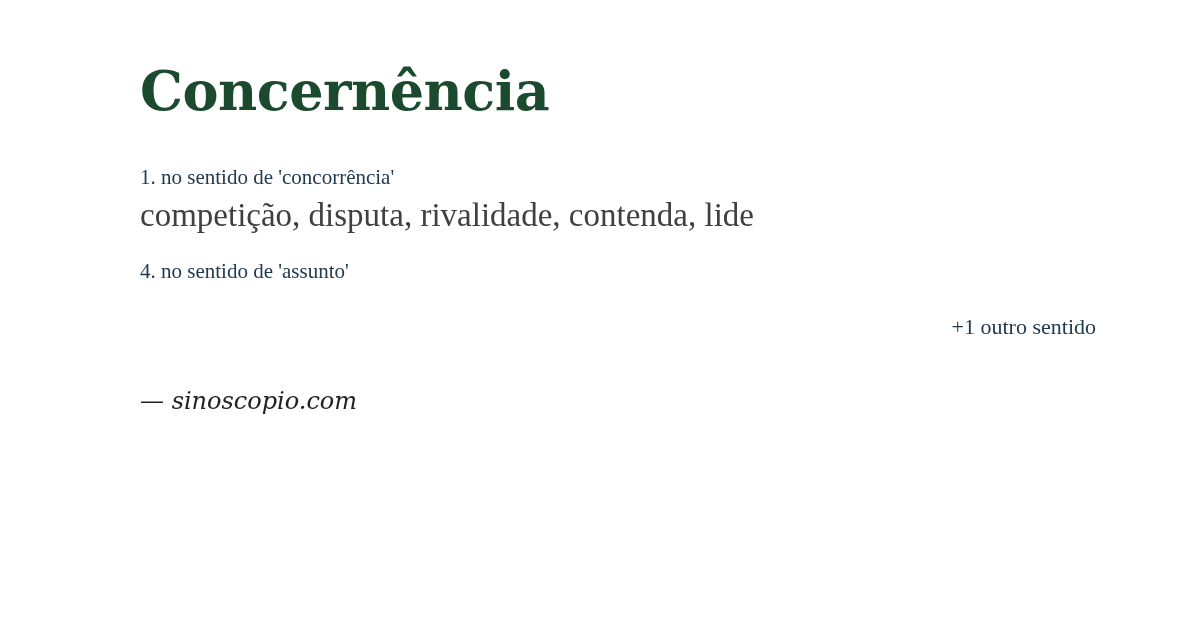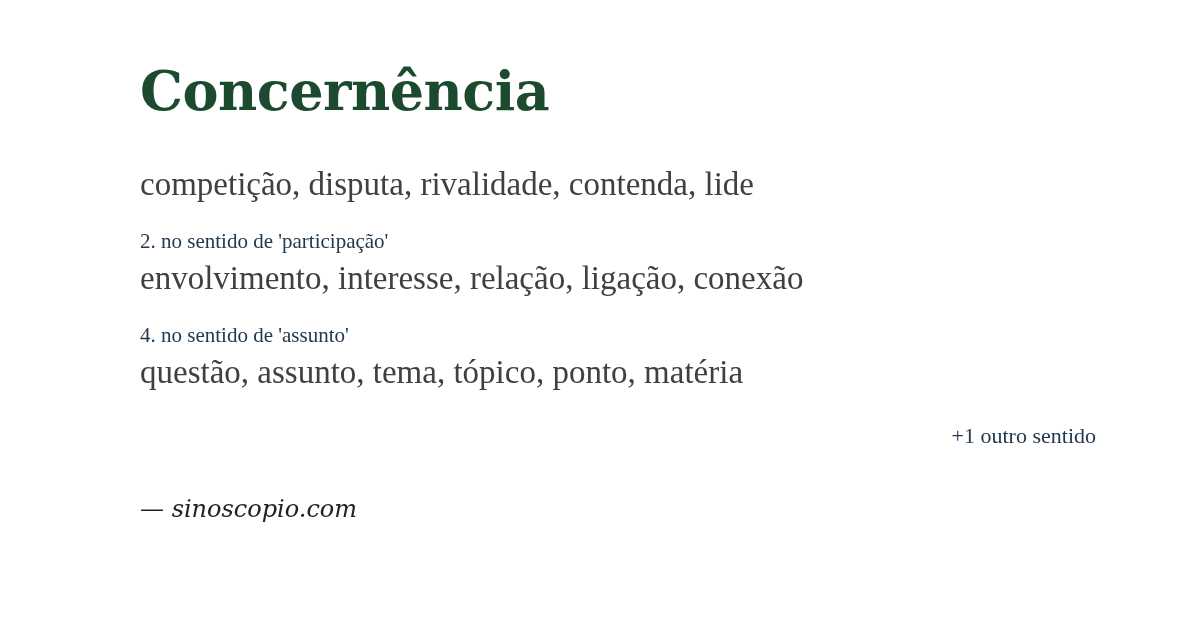--- a/index.html
+++ b/index.html
@@ -73,31 +73,27 @@
 <body>
 
 <div class="card">
 
   <h1 class="word-title">Concernência</h1>
 
 
   <div class="senses">
 
     <div class="sense">
+      <div class="sense-label">1. no sentido de 'concorrência'</div>
       <div class="sense-synonyms">competição, disputa, rivalidade, contenda, lide</div>
     </div>
 
-    <div class="sense">
-      <div class="sense-label">2. no sentido de 'participação'</div>
-      <div class="sense-synonyms">envolvimento, interesse, relação, ligação, conexão</div>
-    </div>
 
     <div class="sense">
       <div class="sense-label">4. no sentido de 'assunto'</div>
-      <div class="sense-synonyms">questão, assunto, tema, tópico, ponto, matéria</div>
     </div>
 
   </div>
 
   <div class="more-senses">+1 outro sentido</div>
 
   <div class="attribution">— sinoscopio.com</div>
 
 </div>
 

